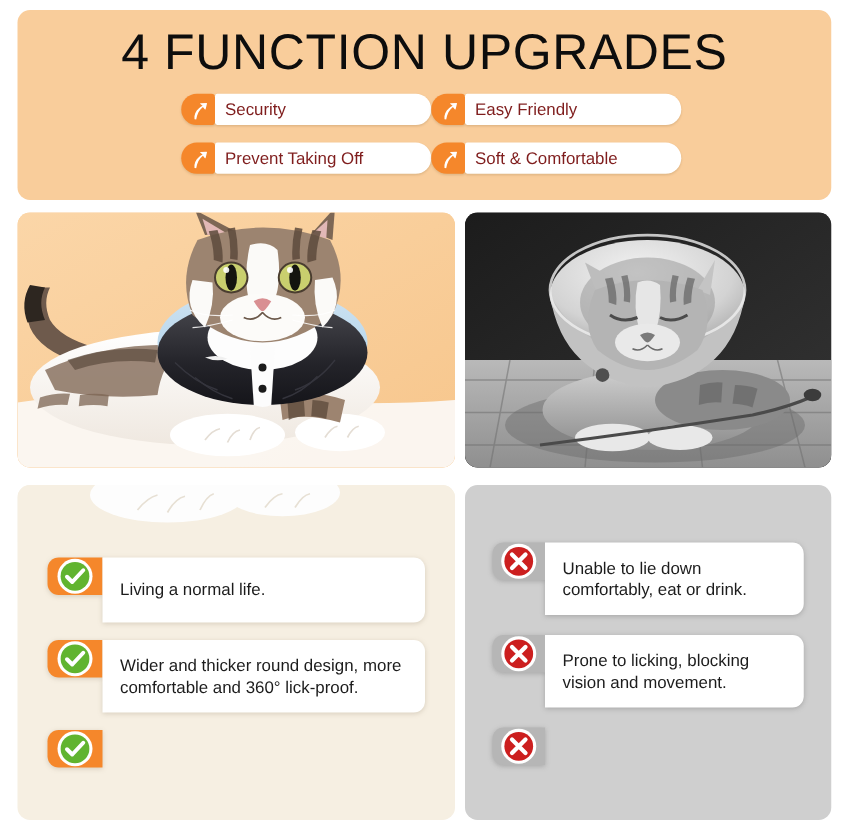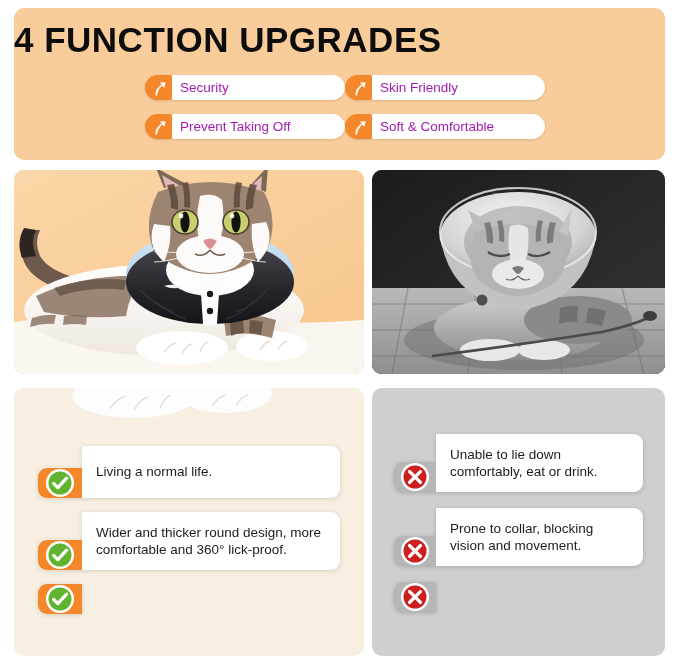--- a/index.html
+++ b/index.html
@@ -25,22 +25,23 @@
     height: 152px;
     background: #f9cd9b;
     border-radius: 10px;
     box-sizing: border-box;
   }
   .header-title {
     position: absolute;
     left: 0;
     top: 12px;
     width: 100%;
-    font-size: 35px;
-    font-weight: bold;
+    text-align: center;
+    font-size: 40px;
+    font-weight: normal;
     color: #0d0d0d;
     letter-spacing: 0.5px;
     font-family: "Liberation Sans", sans-serif;
     white-space: nowrap;
   }
   .pill-grid {
     position: absolute;
     left: 131px;
     top: 67px;
     width: 400px;
@@ -69,21 +70,21 @@
     flex: 1 1 auto;
     background: #ffffff;
     border-radius: 2px 13px 13px 2px;
     display: flex;
     align-items: center;
     padding-left: 8px;
     box-sizing: border-box;
   }
   .pill-label {
     font-size: 13.5px;
-    color: #a21caf;
+    color: #7f1d1d;
     white-space: nowrap;
     line-height: 1;
   }
 
   
   .photo-left {
     position: absolute;
     left: 14px;
     top: 170px;
     width: 350px;
@@ -143,21 +144,21 @@
     top: 0;
     width: 100%;
     height: 100%;
     box-sizing: border-box;
   }
   .pros-rows { padding: 58px 24px 16px 24px; }
   .cons-rows { padding: 46px 22px 0 22px; }
 
   .row-card {
     display: flex;
-    align-items: flex-end;
+    align-items: flex-start;
     border-radius: 19px;
     margin-bottom: 14px;
     filter: drop-shadow(0 1px 2px rgba(90,70,40,0.20));
   }
   .cons-rows .row-card {
     filter: drop-shadow(0 1px 2px rgba(60,60,60,0.28));
     margin-bottom: 16px;
   }
   .row-icon-tab {
     width: 44px;
@@ -209,21 +210,21 @@
       </span>
     </div>
 
     <div class="pill">
       <span class="pill-cap">
         <svg width="16" height="18" viewBox="0 0 16 18" aria-hidden="true">
           <path d="M4.6 16.4c-0.5-3.4 0.9-6.6 3.6-8.9 0.9-0.8 1.9-1.4 2.9-1.9L9.3 4.2c-0.3-0.2-0.2-0.6 0.2-0.6l4.7-0.3c0.3 0 0.5 0.2 0.4 0.5l-1.1 4.5c-0.1 0.35-0.5 0.42-0.7 0.14l-1.5-1.9c-2.9 2.3-4.7 5.8-5.3 9.9-0.05 0.4-0.6 0.4-0.4 0z" fill="#ffffff"></path>
         </svg>
       </span>
       <span class="pill-body">
-        <span class="pill-label">Skin Friendly</span>
+        <span class="pill-label">Easy Friendly</span>
       </span>
     </div>
 
     <div class="pill">
       <span class="pill-cap">
         <svg width="16" height="18" viewBox="0 0 16 18" aria-hidden="true">
           <path d="M4.6 16.4c-0.5-3.4 0.9-6.6 3.6-8.9 0.9-0.8 1.9-1.4 2.9-1.9L9.3 4.2c-0.3-0.2-0.2-0.6 0.2-0.6l4.7-0.3c0.3 0 0.5 0.2 0.4 0.5l-1.1 4.5c-0.1 0.35-0.5 0.42-0.7 0.14l-1.5-1.9c-2.9 2.3-4.7 5.8-5.3 9.9-0.05 0.4-0.6 0.4-0.4 0z" fill="#ffffff"></path>
         </svg>
       </span>
       <span class="pill-body">
@@ -523,21 +524,21 @@
 
     <div class="row-card row-h2">
       <span class="row-icon-tab">
         <svg width="30" height="30" viewBox="0 0 30 30" aria-hidden="true">
           <circle cx="15" cy="15" r="14" fill="#ffffff"></circle>
           <circle cx="15" cy="15" r="11.5" fill="#cc1f1f"></circle>
           <path d="M9.6 9.6 L20.4 20.4 M20.4 9.6 L9.6 20.4" stroke="#ffffff" stroke-width="3.4" stroke-linecap="round"></path>
         </svg>
       </span>
       <span class="row-text-box">
-        <span class="row-text">Prone to collar, blocking vision and movement.</span>
+        <span class="row-text">Prone to licking, blocking vision and movement.</span>
       </span>
     </div>
 
     <div class="row-card row-h1">
       <span class="row-icon-tab">
         <svg width="30" height="30" viewBox="0 0 30 30" aria-hidden="true">
           <circle cx="15" cy="15" r="14" fill="#ffffff"></circle>
           <circle cx="15" cy="15" r="11.5" fill="#cc1f1f"></circle>
           <path d="M9.6 9.6 L20.4 20.4 M20.4 9.6 L9.6 20.4" stroke="#ffffff" stroke-width="3.4" stroke-linecap="round"></path>
         </svg>

